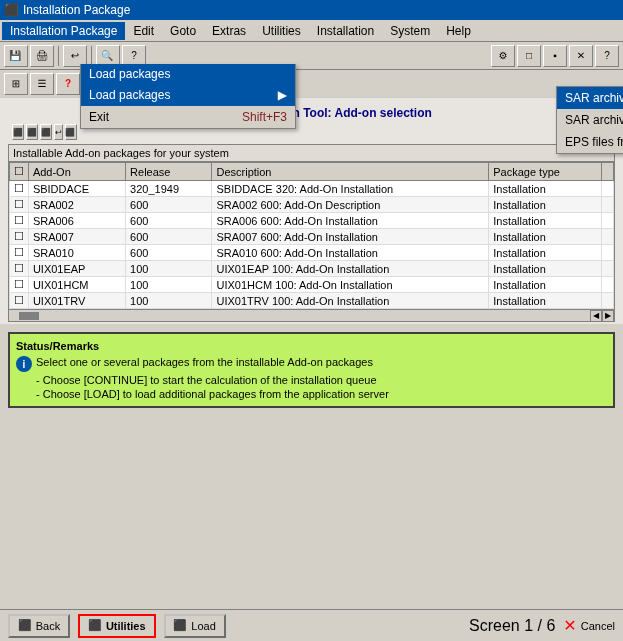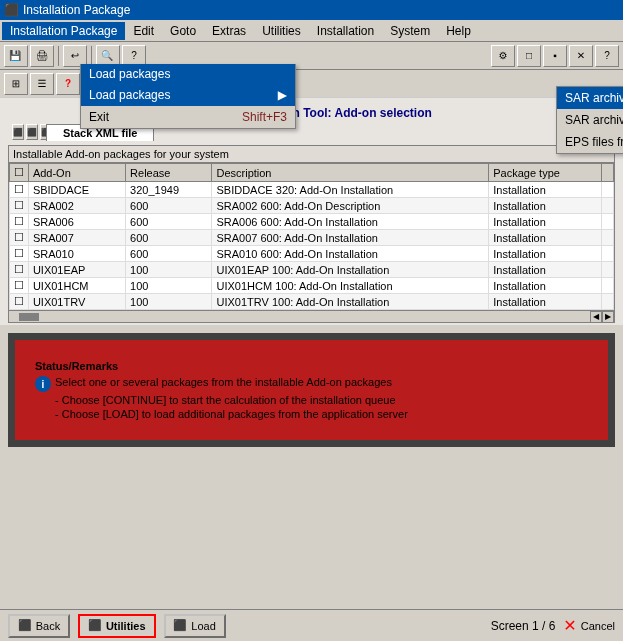--- a/index.html
+++ b/index.html
@@ -199,24 +199,24 @@
     }
     .data-table tr:nth-child(odd) td {
       background: #fff;
     }
     .data-table tr:nth-child(even) td {
       background: #f5f5f5;
     }
 
     
     .status-panel {
-      background: #b91c1c;
-      border: 7px solid #404040;
+      background: #bef264;
+      border: 2px solid #404040;
       margin: 4px;
-      padding: 20px;
+      padding: 6px;
       font-size: 11px;
     }
     .status-title {
       font-weight: bold;
       margin-bottom: 4px;
       font-size: 11px;
     }
     .status-row {
       display: flex;
       align-items: flex-start;
@@ -269,21 +269,21 @@
       cursor: pointer;
       font-size: 11px;
       height: 24px;
     }
     .bottom-btn.continue {
       border: 2px solid #ff0000;
       font-weight: bold;
     }
     .screen-info {
       margin-left: auto;
-      font-size: 12px;
+      font-size: 16px;
       text-align: right;
     }
     .cancel-btn {
       display: flex;
       align-items: center;
       gap: 4px;
       cursor: pointer;
       font-size: 11px;
     }
     .scrollbar-h {
@@ -370,21 +370,20 @@
   <div class="center-title">Add-on Installation Tool: Add-on selection</div>
 
   <div class="tab-bar">
     <div style="width:30px;display:flex;gap:2px;margin-right:4px;">
       <button class="toolbar-btn" style="width:16px;height:16px;font-size:8px;">⬛</button>
       <button class="toolbar-btn" style="width:16px;height:16px;font-size:8px;">⬛</button>
       <button class="toolbar-btn" style="width:16px;height:16px;font-size:8px;">⬛</button>
       <button class="toolbar-btn" style="width:16px;height:16px;font-size:8px;">↩</button>
       <button class="toolbar-btn" style="width:16px;height:16px;font-size:8px;">⬛</button>
     </div>
-    <div class="tab active">Stack XML file</div>
   </div>
 
   <div class="table-container">
     <div class="table-header-row">Installable Add-on packages for your system</div>
     <div style="display:flex;">
       <div style="flex:1;overflow:hidden;">
         <table class="data-table">
           <thead>
             <tr>
               <th style="width:16px;">☐</th>

